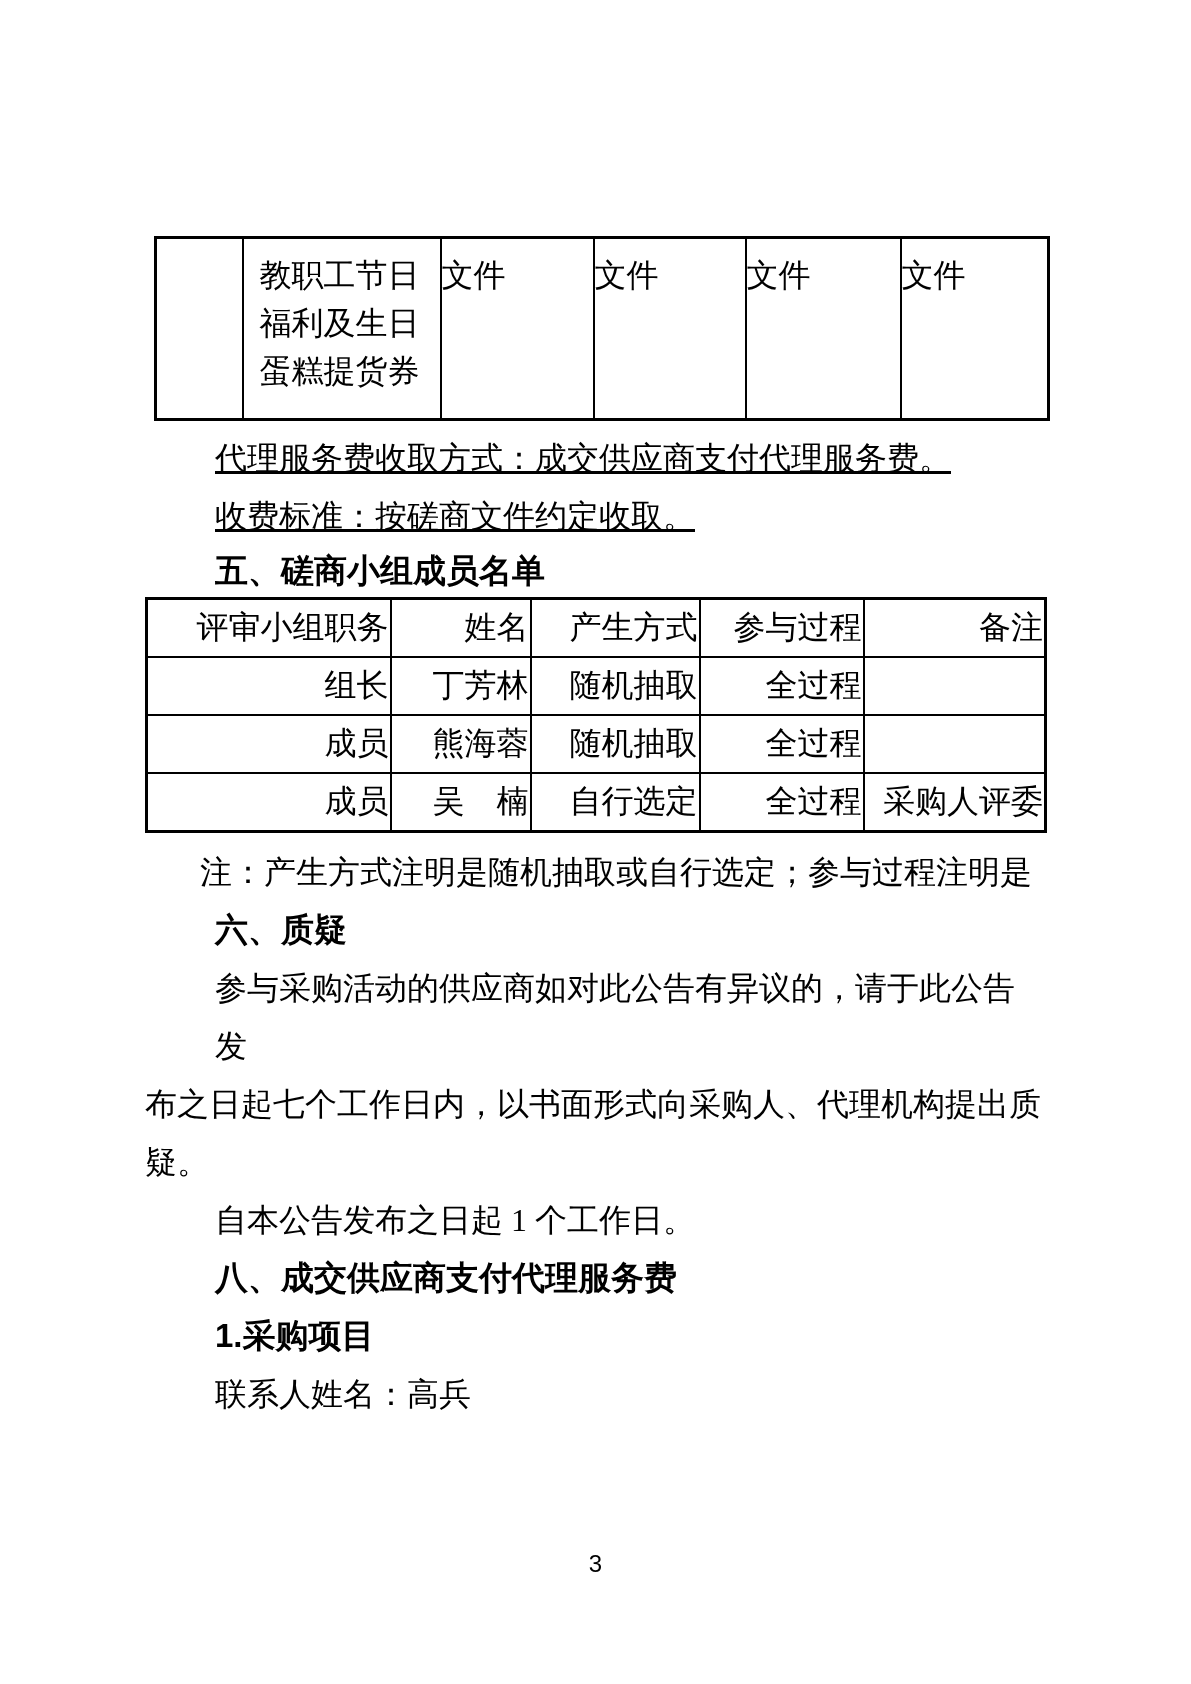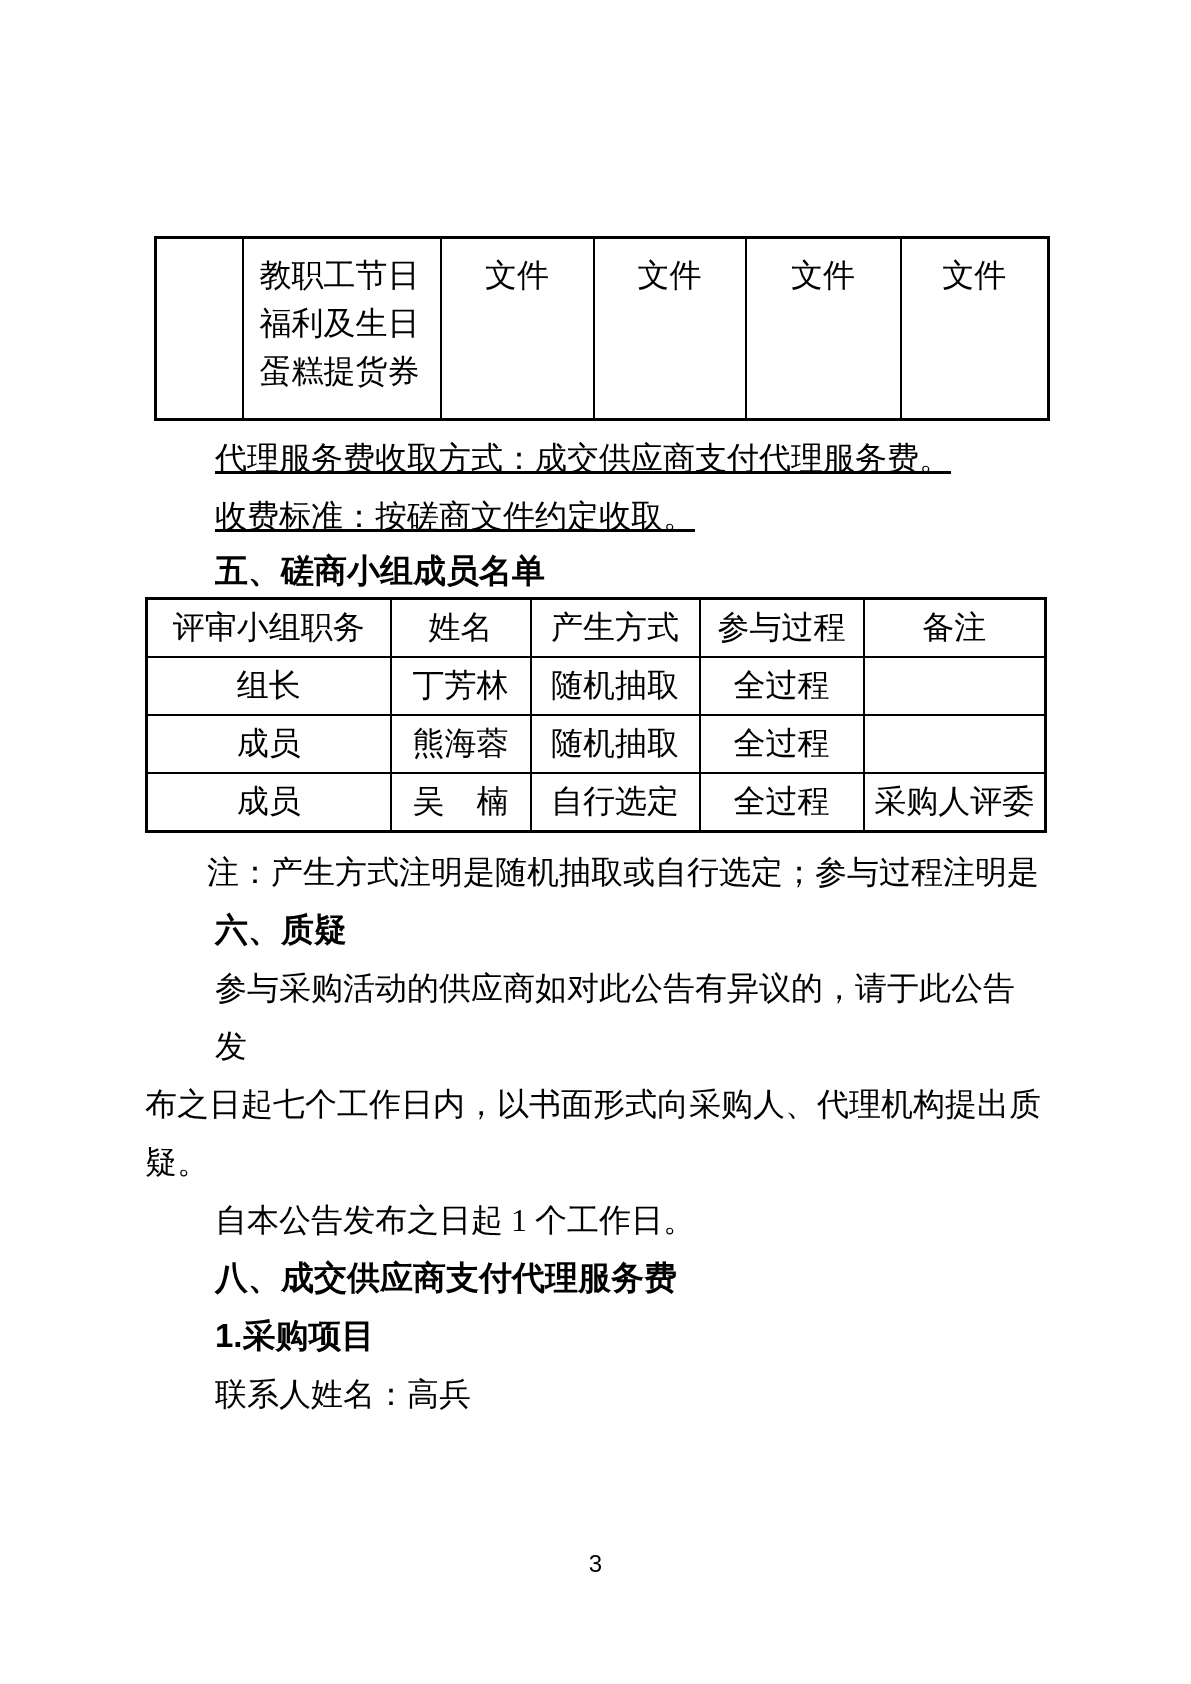--- a/index.html
+++ b/index.html
@@ -27,54 +27,53 @@
     width: 893px;
     margin-left: 9px;
     border: 3px solid #000;
   }
   .benefits td {
     border: 2px solid #000;
     height: 167px;
     vertical-align: top;
     padding: 12px 0 0 0;
     line-height: 48px;
-    text-align: center;
     overflow: hidden;
   }
   .benefits td.item {
     padding: 12px 16px 0 16px;
     text-align: left;
   }
 
   
   .bodyline { line-height: 58px; white-space: pre-wrap; }
   .ind   { padding-left: 70px; }
   .ind-sm{ padding-left: 55px; }
   .fees  { margin-top: 8px; text-decoration: underline; }
-  .note  { margin-top: 10px; text-align: center; }
+  .note  { margin-top: 10px; }
 
   
   .heading {
     font-family: "Liberation Sans", "DejaVu Sans", sans-serif;
     font-weight: bold;
     font-size: 33px;
     line-height: 58px;
     padding-left: 70px;
   }
   .heading.h5 { line-height: 52px; }
 
   
   .members {
     width: 899px;
     border: 3px solid #000;
   }
   .members td {
     border: 2px solid #000;
     height: 54px;
-    text-align: center;
+    text-align: right;
     vertical-align: middle;
     overflow: hidden;
   }
 
   .pagenum {
     position: absolute;
     top: 1548px;
     left: 0;
     width: 100%;
     text-align: center;

